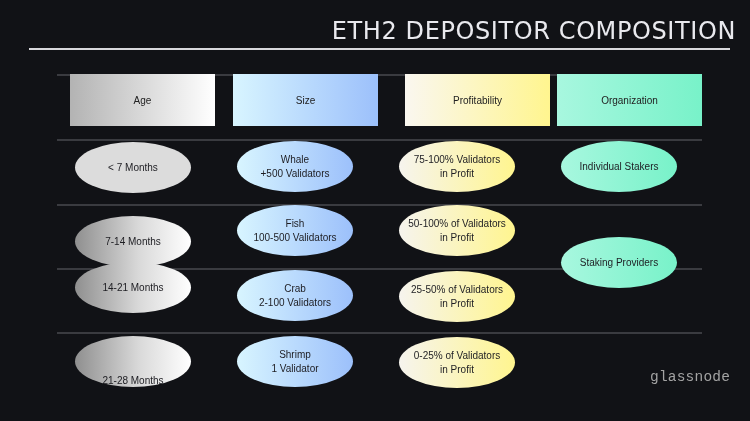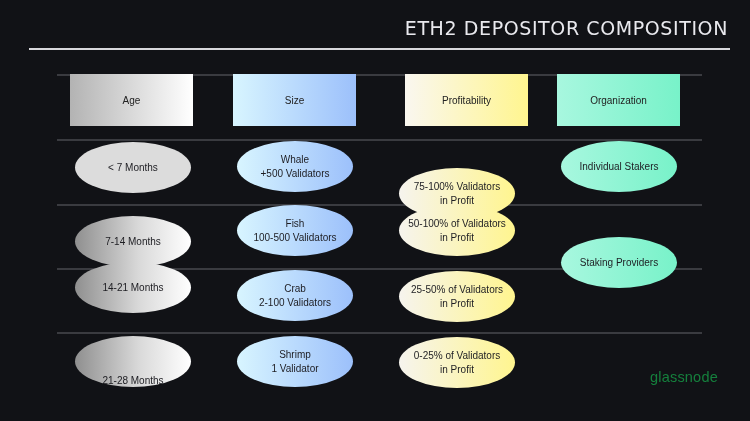--- a/index.html
+++ b/index.html
@@ -3,48 +3,48 @@
 <meta charset="utf-8">
 <style>
   html, body { margin:0; padding:0; }
   body {
     width:750px; height:421px; overflow:hidden;
     background:#111216;
     font-family:"Liberation Sans", sans-serif;
     position:relative;
   }
   .title {
-    position:absolute; right:22px; top:17px;
+    position:absolute; right:14px; top:17px;
     color:#e9e9ee; font-family:"DejaVu Sans", sans-serif;
-    font-size:19px; letter-spacing:0.6px; font-weight:400;
+    font-size:24px; letter-spacing:0.6px; font-weight:400;
     white-space:nowrap;
   }
   .title-rule {
     position:absolute; left:29px; top:48px; width:701px; height:2px;
     background:#d8d8dc;
   }
   .grid-line {
     position:absolute; left:57px; width:645px; height:2px;
     background:#3a3b40;
   }
   .header-box {
-    position:absolute; top:74px; width:123px; height:52px;
+    position:absolute; top:74px; width:145px; height:52px;
     display:flex; align-items:center; justify-content:center;
     font-size:10px; color:#222; text-align:center;
   }
   .pill {
     position:absolute; width:116px; height:51px; border-radius:26px/26px;
     display:flex; align-items:center; justify-content:center;
     text-align:center; font-size:10px; line-height:13.5px; color:#1d1d22;
     border-radius:50%/50%;
   }
   .pill span { display:block; }
   .logo {
     position:absolute; left:650px; top:369px;
-    color:#15803d; font-family:Liberation Sans, sans-serif; font-size:14.5px;
+    color:#a3a3a3; font-family:Liberation Mono, monospace; font-size:14.5px;
     letter-spacing:0.2px;
   }
 </style>
 </head>
 <body>
 
 <div class="title">ETH2 DEPOSITOR COMPOSITION</div>
 <div class="title-rule"></div>
 
 <div class="grid-line" style="top:74px"></div>
@@ -89,21 +89,21 @@
       <span>2-100 Validators</span>
     </div>
 </div>
 <div class="pill" style="left:237px;top:336px;background:linear-gradient(90deg,#d8f5ff,#9cc0fb);">
   <div>
       <span>Shrimp</span>
       <span>1 Validator</span>
     </div>
 </div>
 
-<div class="pill" style="left:399px;top:141px;background:linear-gradient(90deg,#f6f4ee,#fff58f);margin-top:27px;">
+<div class="pill" style="left:399px;top:141px;background:linear-gradient(90deg,#f6f4ee,#fff58f);">
   <div>
       <span>75-100% Validators</span>
       <span>in Profit</span>
     </div>
 </div>
 <div class="pill" style="left:399px;top:205px;background:linear-gradient(90deg,#f6f4ee,#fff58f);">
   <div>
       <span>50-100% of Validators</span>
       <span>in Profit</span>
     </div>

